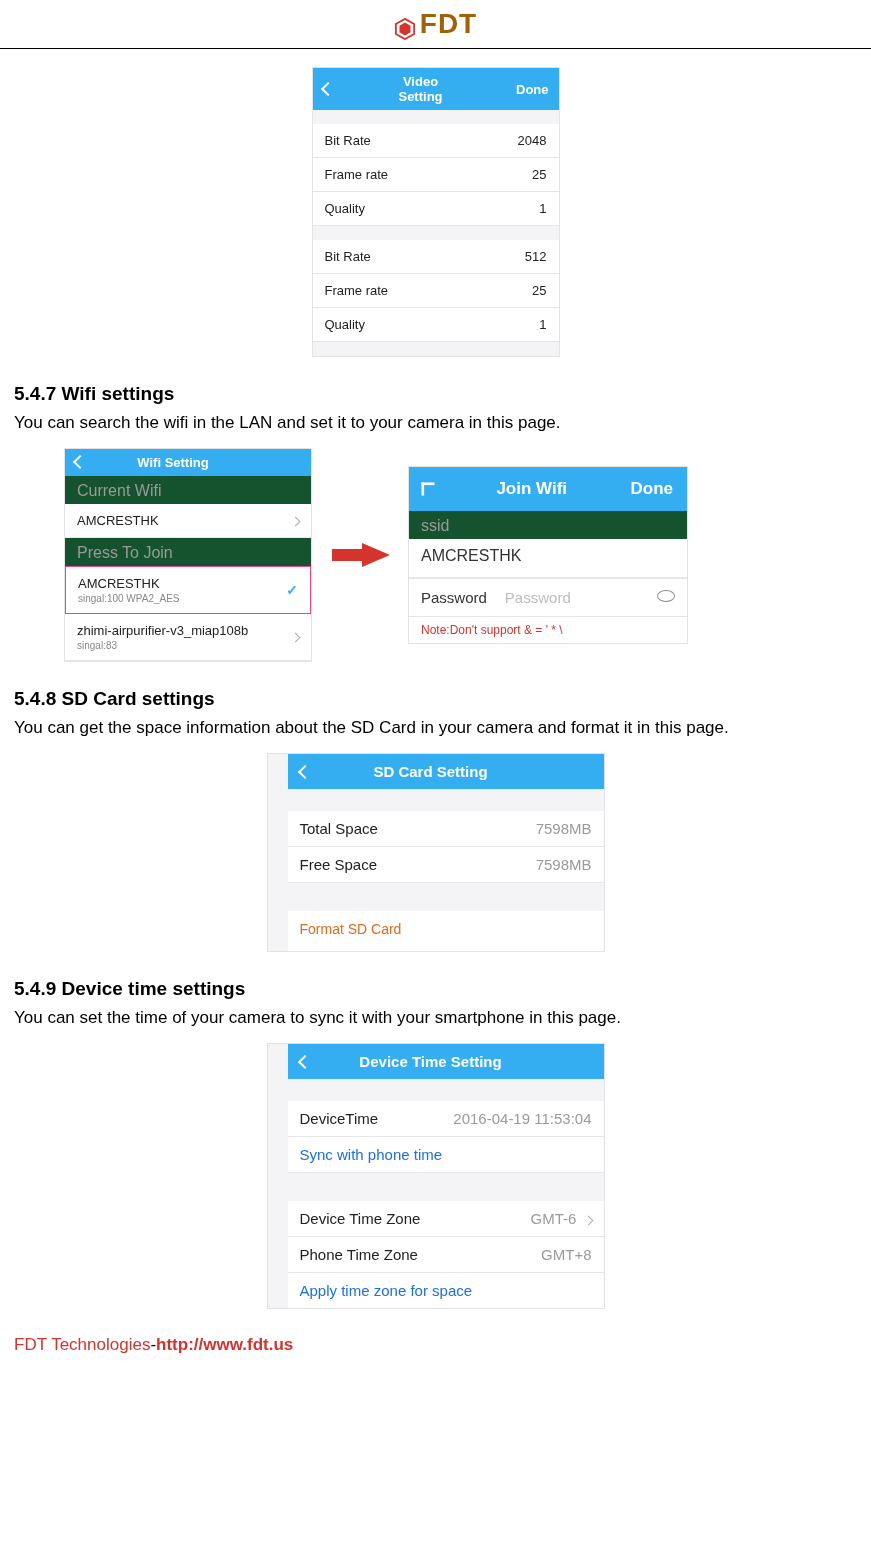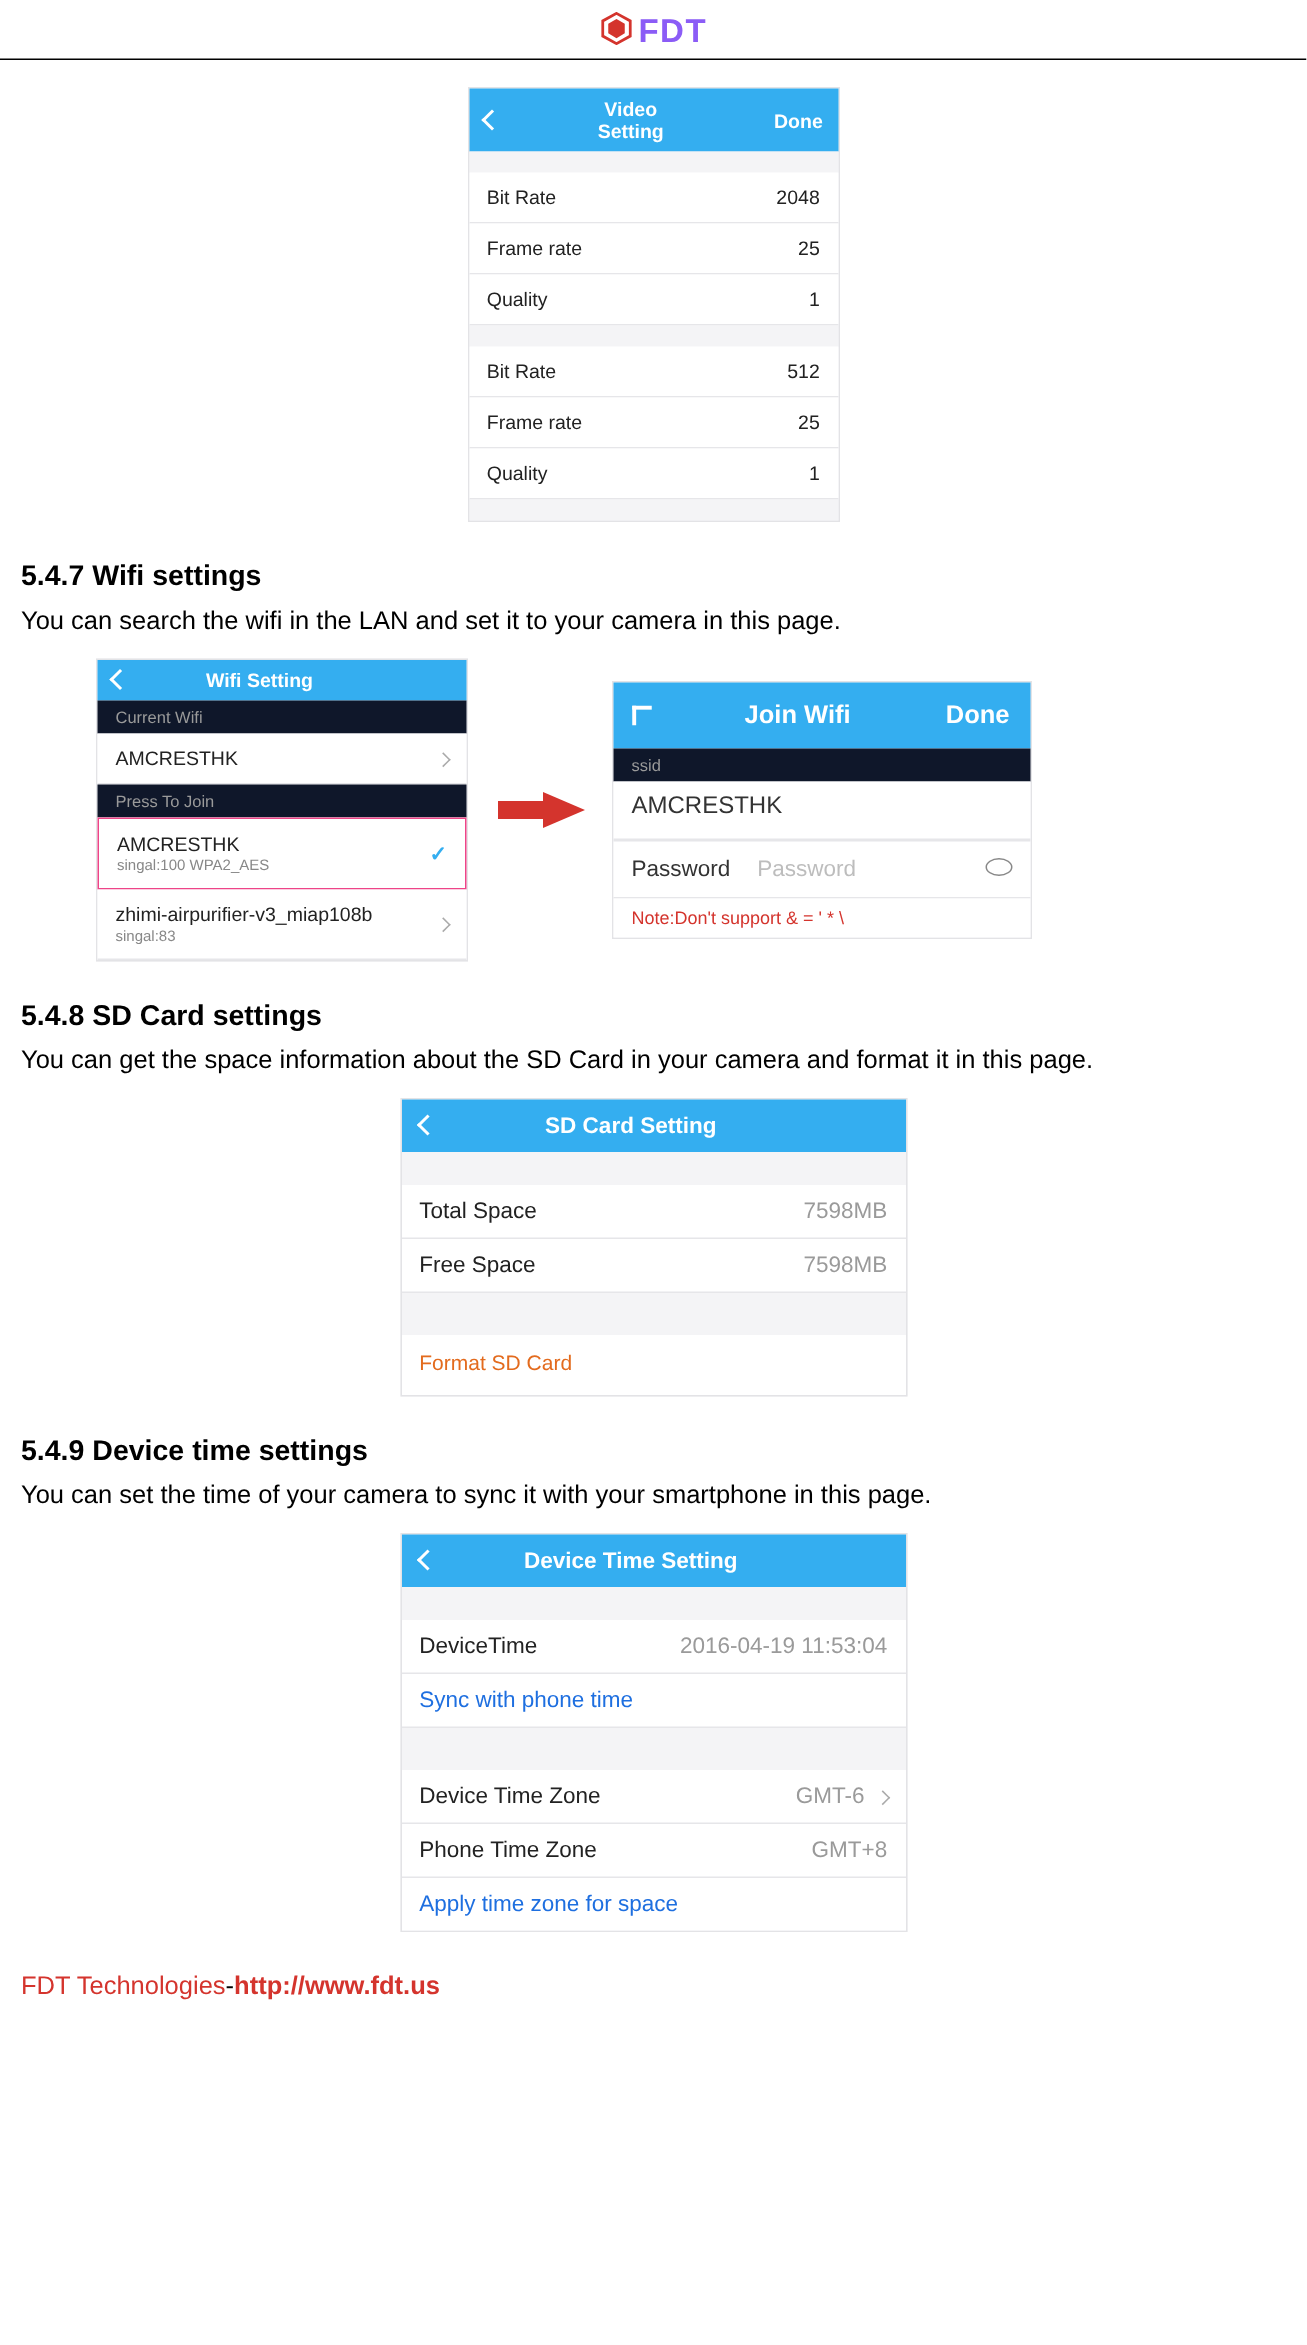--- a/index.html
+++ b/index.html
@@ -12,26 +12,26 @@
     color: #000;
   }
   .page-header {
     border-bottom: 1px solid #000;
     padding: 8px 0 4px;
     text-align: center;
     margin-bottom: 18px;
   }
   .logo-wrap {
     display: inline-flex;
-    align-items: flex-start;
+    align-items: flex-end;
     gap: 4px;
     font-weight: 900;
-    font-size: 22px;
+    font-size: 28px;
     letter-spacing: 1px;
-    color: #8b5cf6;
+    color: #a16207;
   }
   .logo-icon {
     width: 22px; height: 22px;
     display: inline-flex;
     align-items: center;
     justify-content: center;
   }
   .content { padding: 0 14px 30px; }
   .section-heading { font-weight: 700; font-size: 19px; margin: 26px 0 4px; }
   .body-text { font-size: 17px; line-height: 1.7; margin-bottom: 10px; }
@@ -40,21 +40,21 @@
 
   
   .panel {
     background: #f4f4f6;
     border: 1px solid #e3e3e6;
     font-size: 12px;
     color: #222;
     width: 250px;
   }
   .panel-small { width: 248px; }
-  .panel-mid   { width: 338px; }
+  .panel-mid   { width: 338px; padding-left: 20px; }
   .panel-wide  { width: 280px; }
 
   .titlebar {
     background: #34aef0;
     color: #fff;
     display: flex;
     align-items: center;
     justify-content: space-between;
     padding: 6px 10px;
     font-size: 13px;
@@ -86,23 +86,23 @@
     padding: 9px 12px;
     display: flex;
     align-items: center;
     justify-content: space-between;
     font-size: 13px;
   }
   .row .val-grey { color: #9a9a9a; }
   .row .val-dark { color: #222; }
   .group-gap { height: 14px; background: #f4f4f6; }
   .label-muted {
-    background: #0f172a;
+    background: #14532d;
     color: #9a9a9a;
-    font-size: 11px;
+    font-size: 16px;
     padding: 6px 12px 4px;
   }
   .row-highlight { border: 1px solid #e48; }
   .row-sub { font-size: 10px; color: #888; display:block; margin-top:2px;}
   .checkmark { color: #34aef0; font-size: 14px; font-weight: 700; }
 
   .arrow-big {
     width: 0; height: 0;
     border-top: 12px solid transparent;
     border-bottom: 12px solid transparent;

